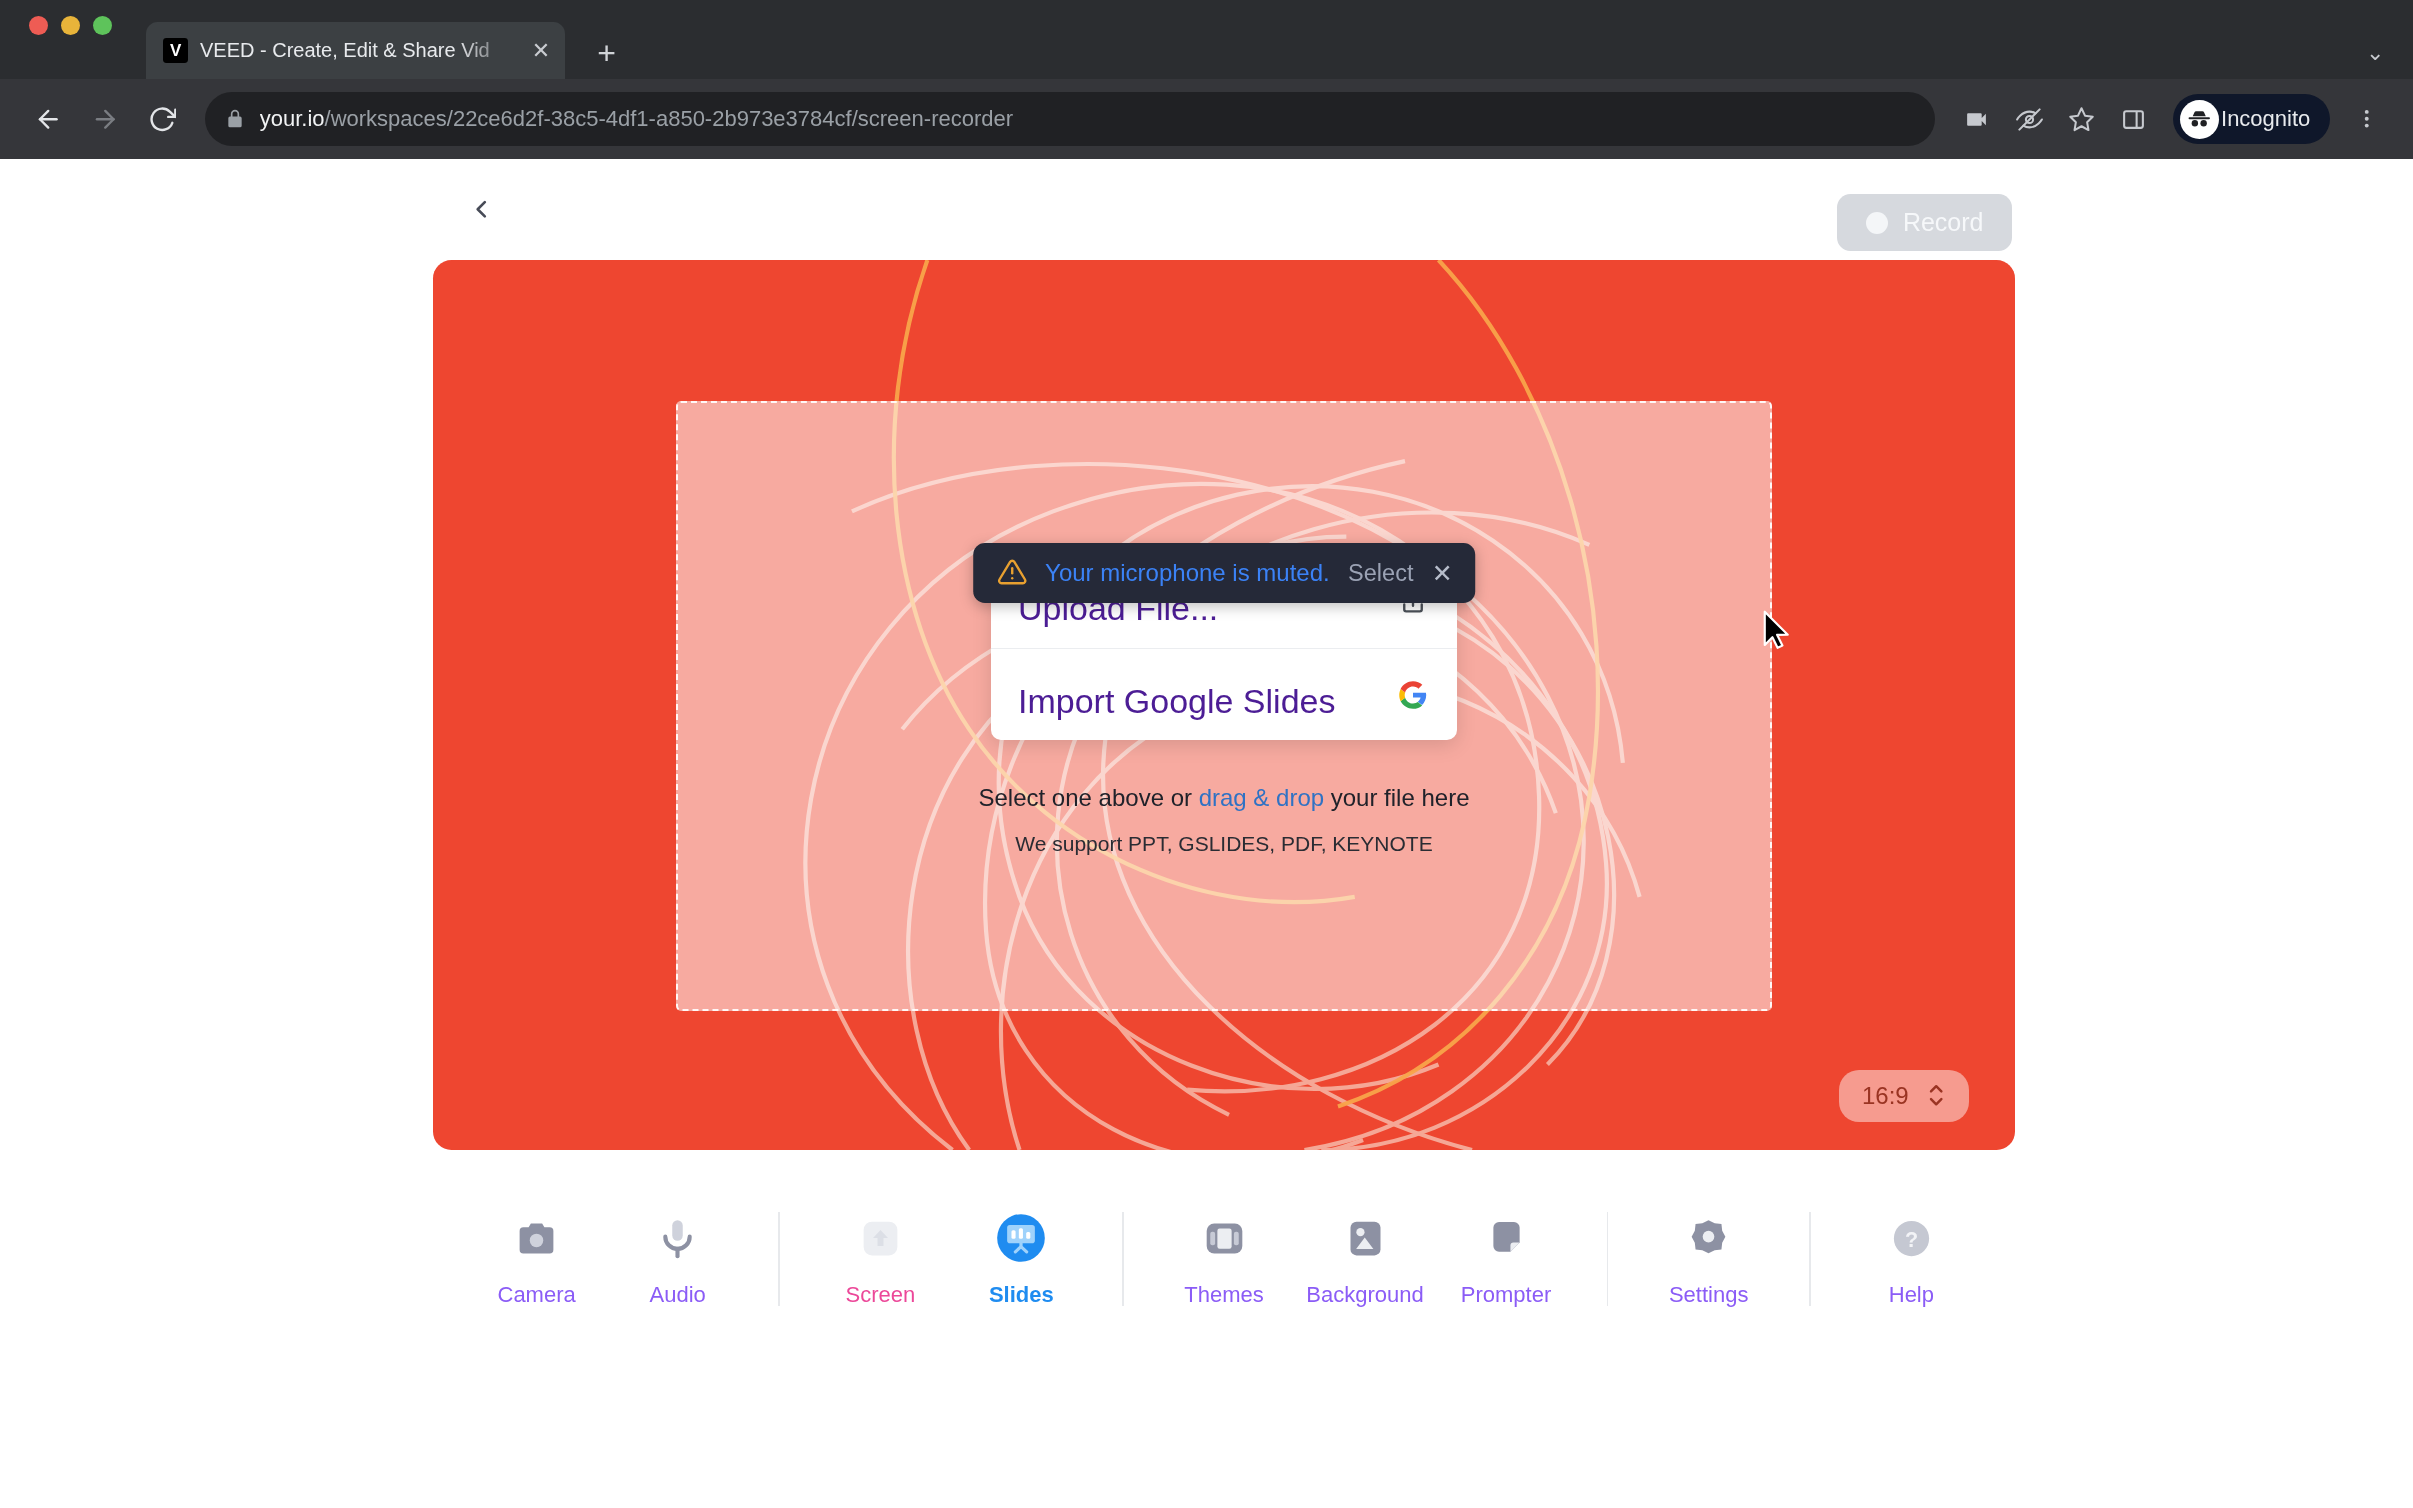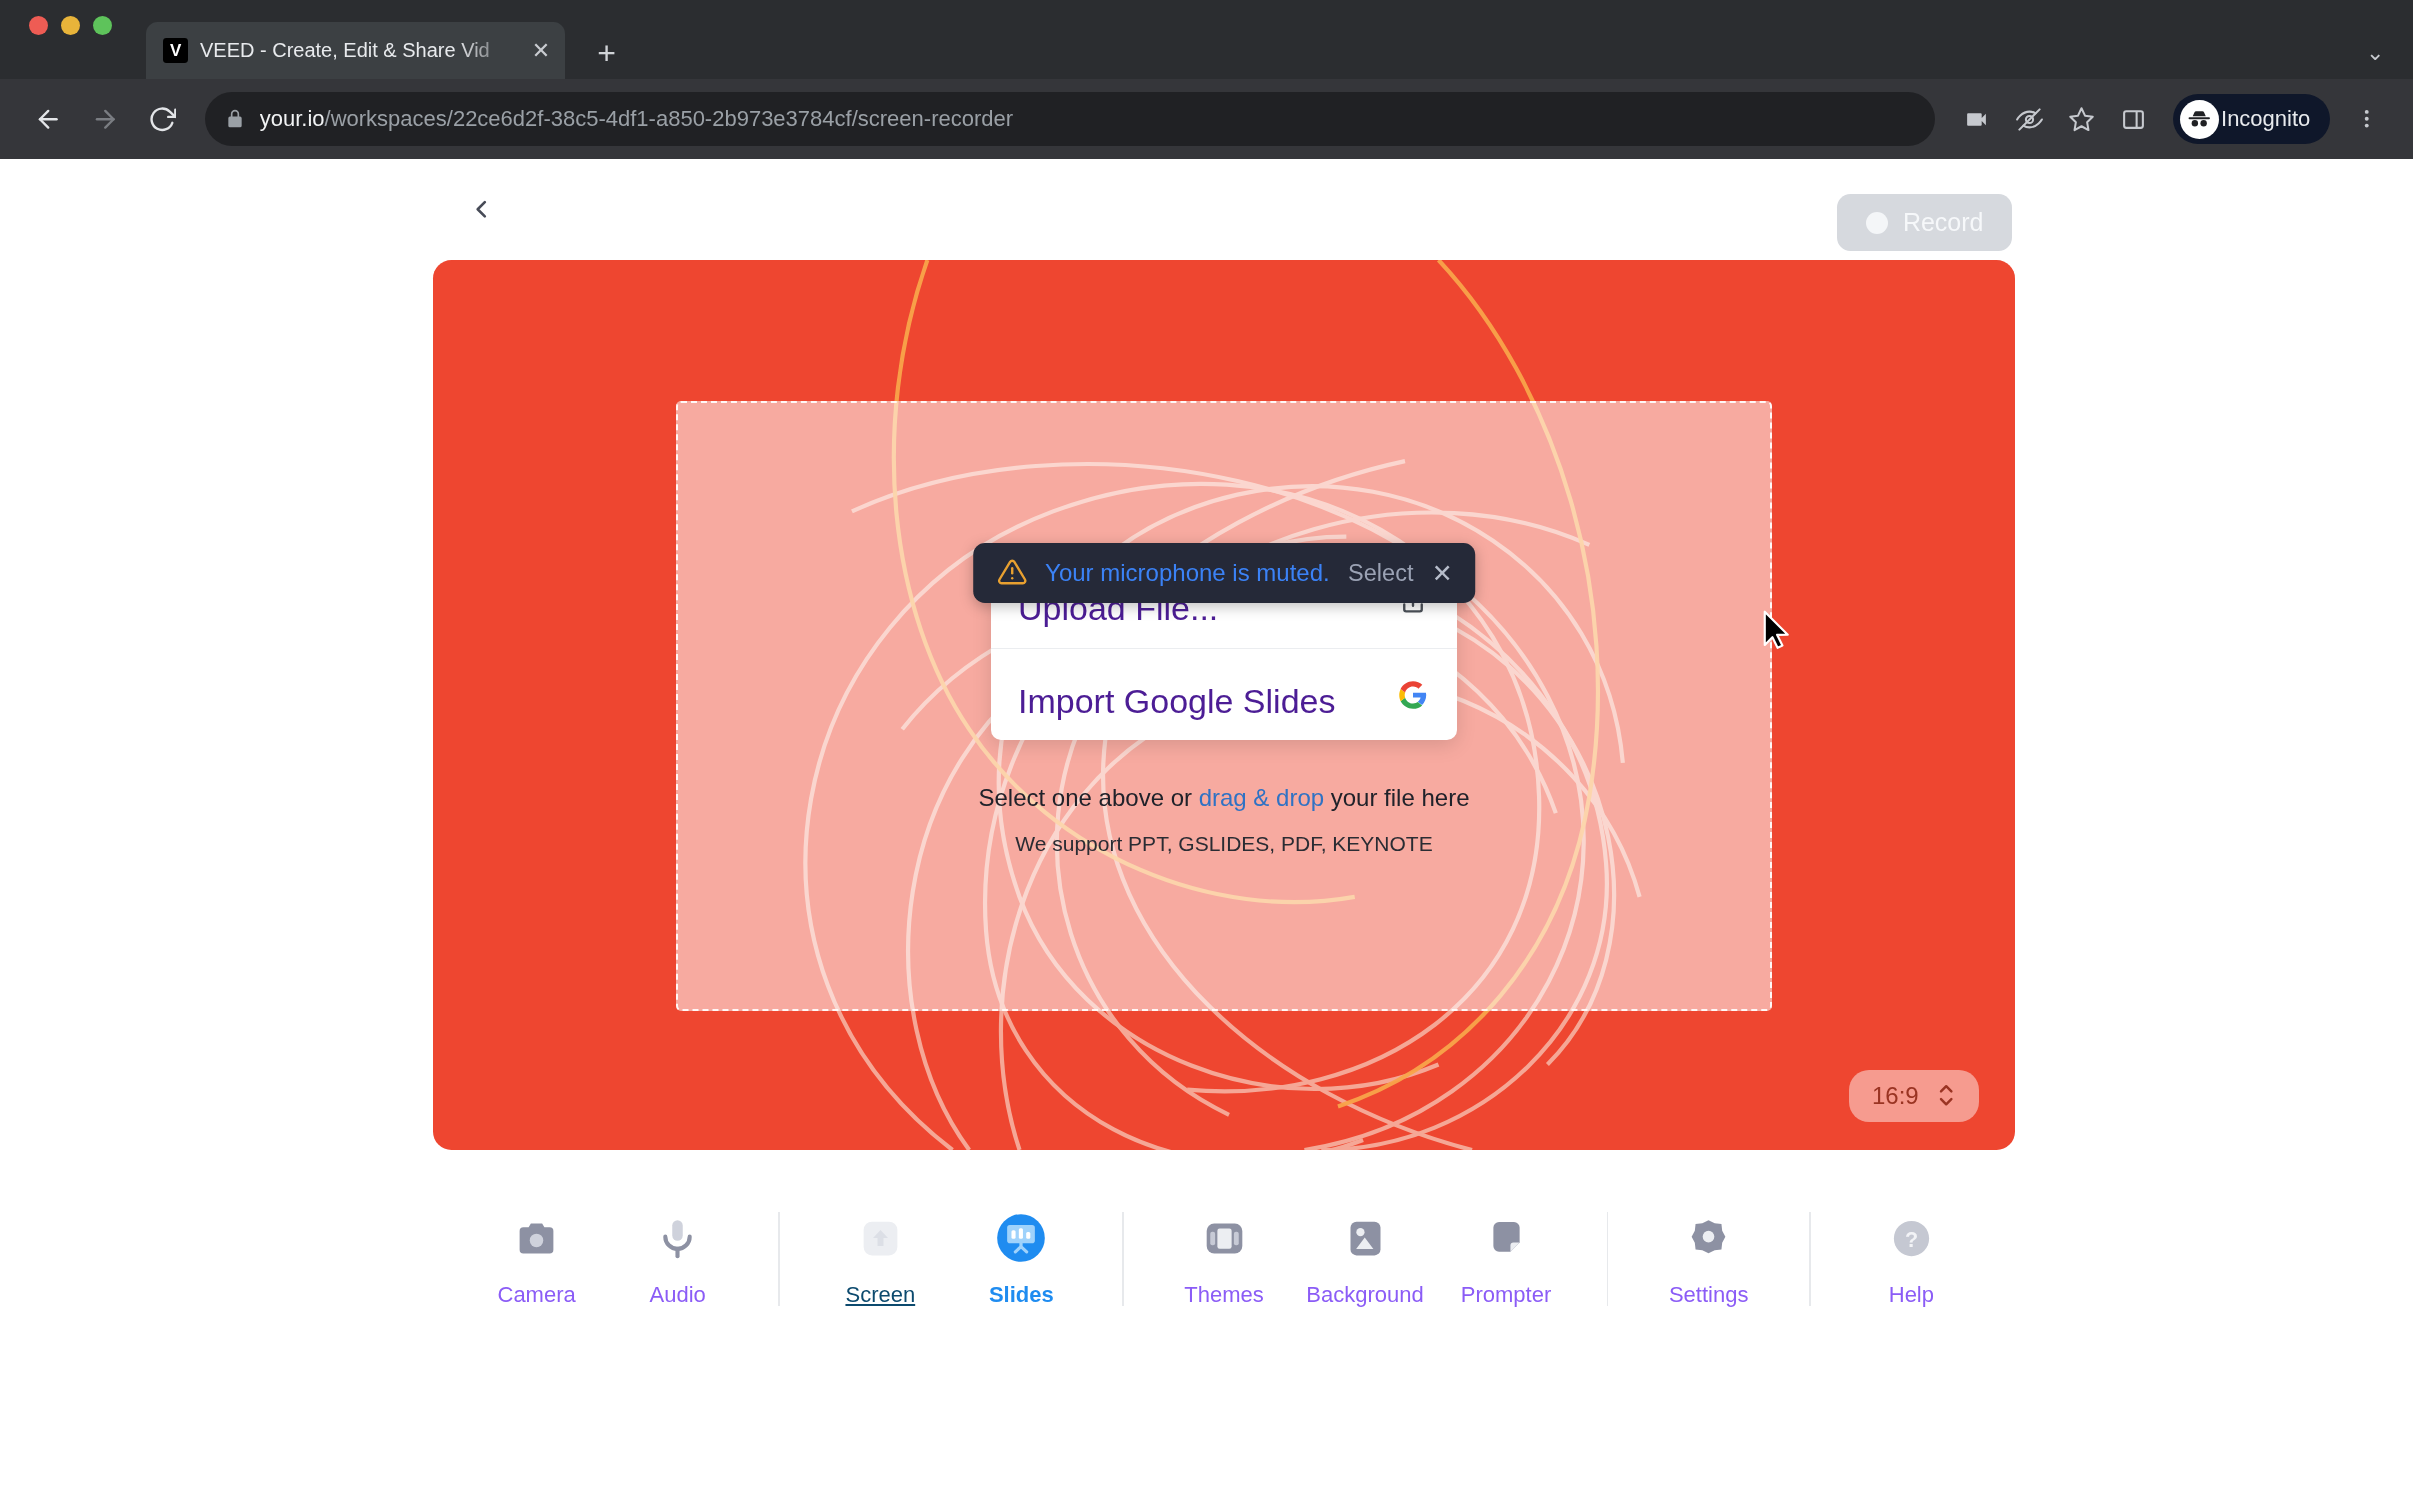--- a/index.html
+++ b/index.html
@@ -167,21 +167,21 @@
   }
   .menu-item + .menu-item { border-top: 1.7px solid #ebedf0; }
   .menu-label { font-size: 34px; color: #4c1d95; margin-top: 13px; }
   .menu-icon { display: flex; align-items: center; justify-content: center; }
 
   .dz-hint { margin-top: 44px; font-size: 24px; color: #20222a; }
   .dz-hint .link { color: #2f72c4; }
   .dz-sub { margin-top: 20px; font-size: 21px; color: #2a2c33; }
 
   .ratio-chip {
-    position: absolute; right: 36px; bottom: 28.5px;
+    position: absolute; right: 46px; bottom: 28.5px;
     background: rgba(255,255,255,0.46);
     border-radius: 20px;
     height: 52px; display: flex; align-items: center;
     gap: 18.4px; padding: 0 23.5px; cursor: pointer;
   }
   .ratio-label { color: #9a3423; font-size: 24px; font-weight: 500; }
   .ratio-caret { color: #9a3423; display: flex; flex-direction: column; line-height: 0.55; font-size: 18.4px; }
 
   
   .toast {
@@ -208,21 +208,21 @@
   }
   .tool {
     width: 141px;
     display: flex; flex-direction: column;
     align-items: center; gap: 18.4px;
     cursor: pointer;
   }
   .tool-ico { height: 52px; display: flex; align-items: center; justify-content: center; }
   .tool-label { font-size: 22px; color: #8b5cf6; }
   .tool.active .tool-label { color: #1f8cf0; font-weight: 600; }
-  .tool.disabled .tool-label { color: #0c4a6e; text-decoration: underline; }
+  .tool.disabled .tool-label { color: #ec4899; }
   .sep { width: 1.7px; height: 94px; background: #e7e9ec; margin: 0 30px; align-self: flex-start; }
 
   .cursor { position: absolute; z-index: 60; pointer-events: none; }
 </style>
 </head>
 <body>
 
 <div class="browser">
 
   <div class="tabstrip">

